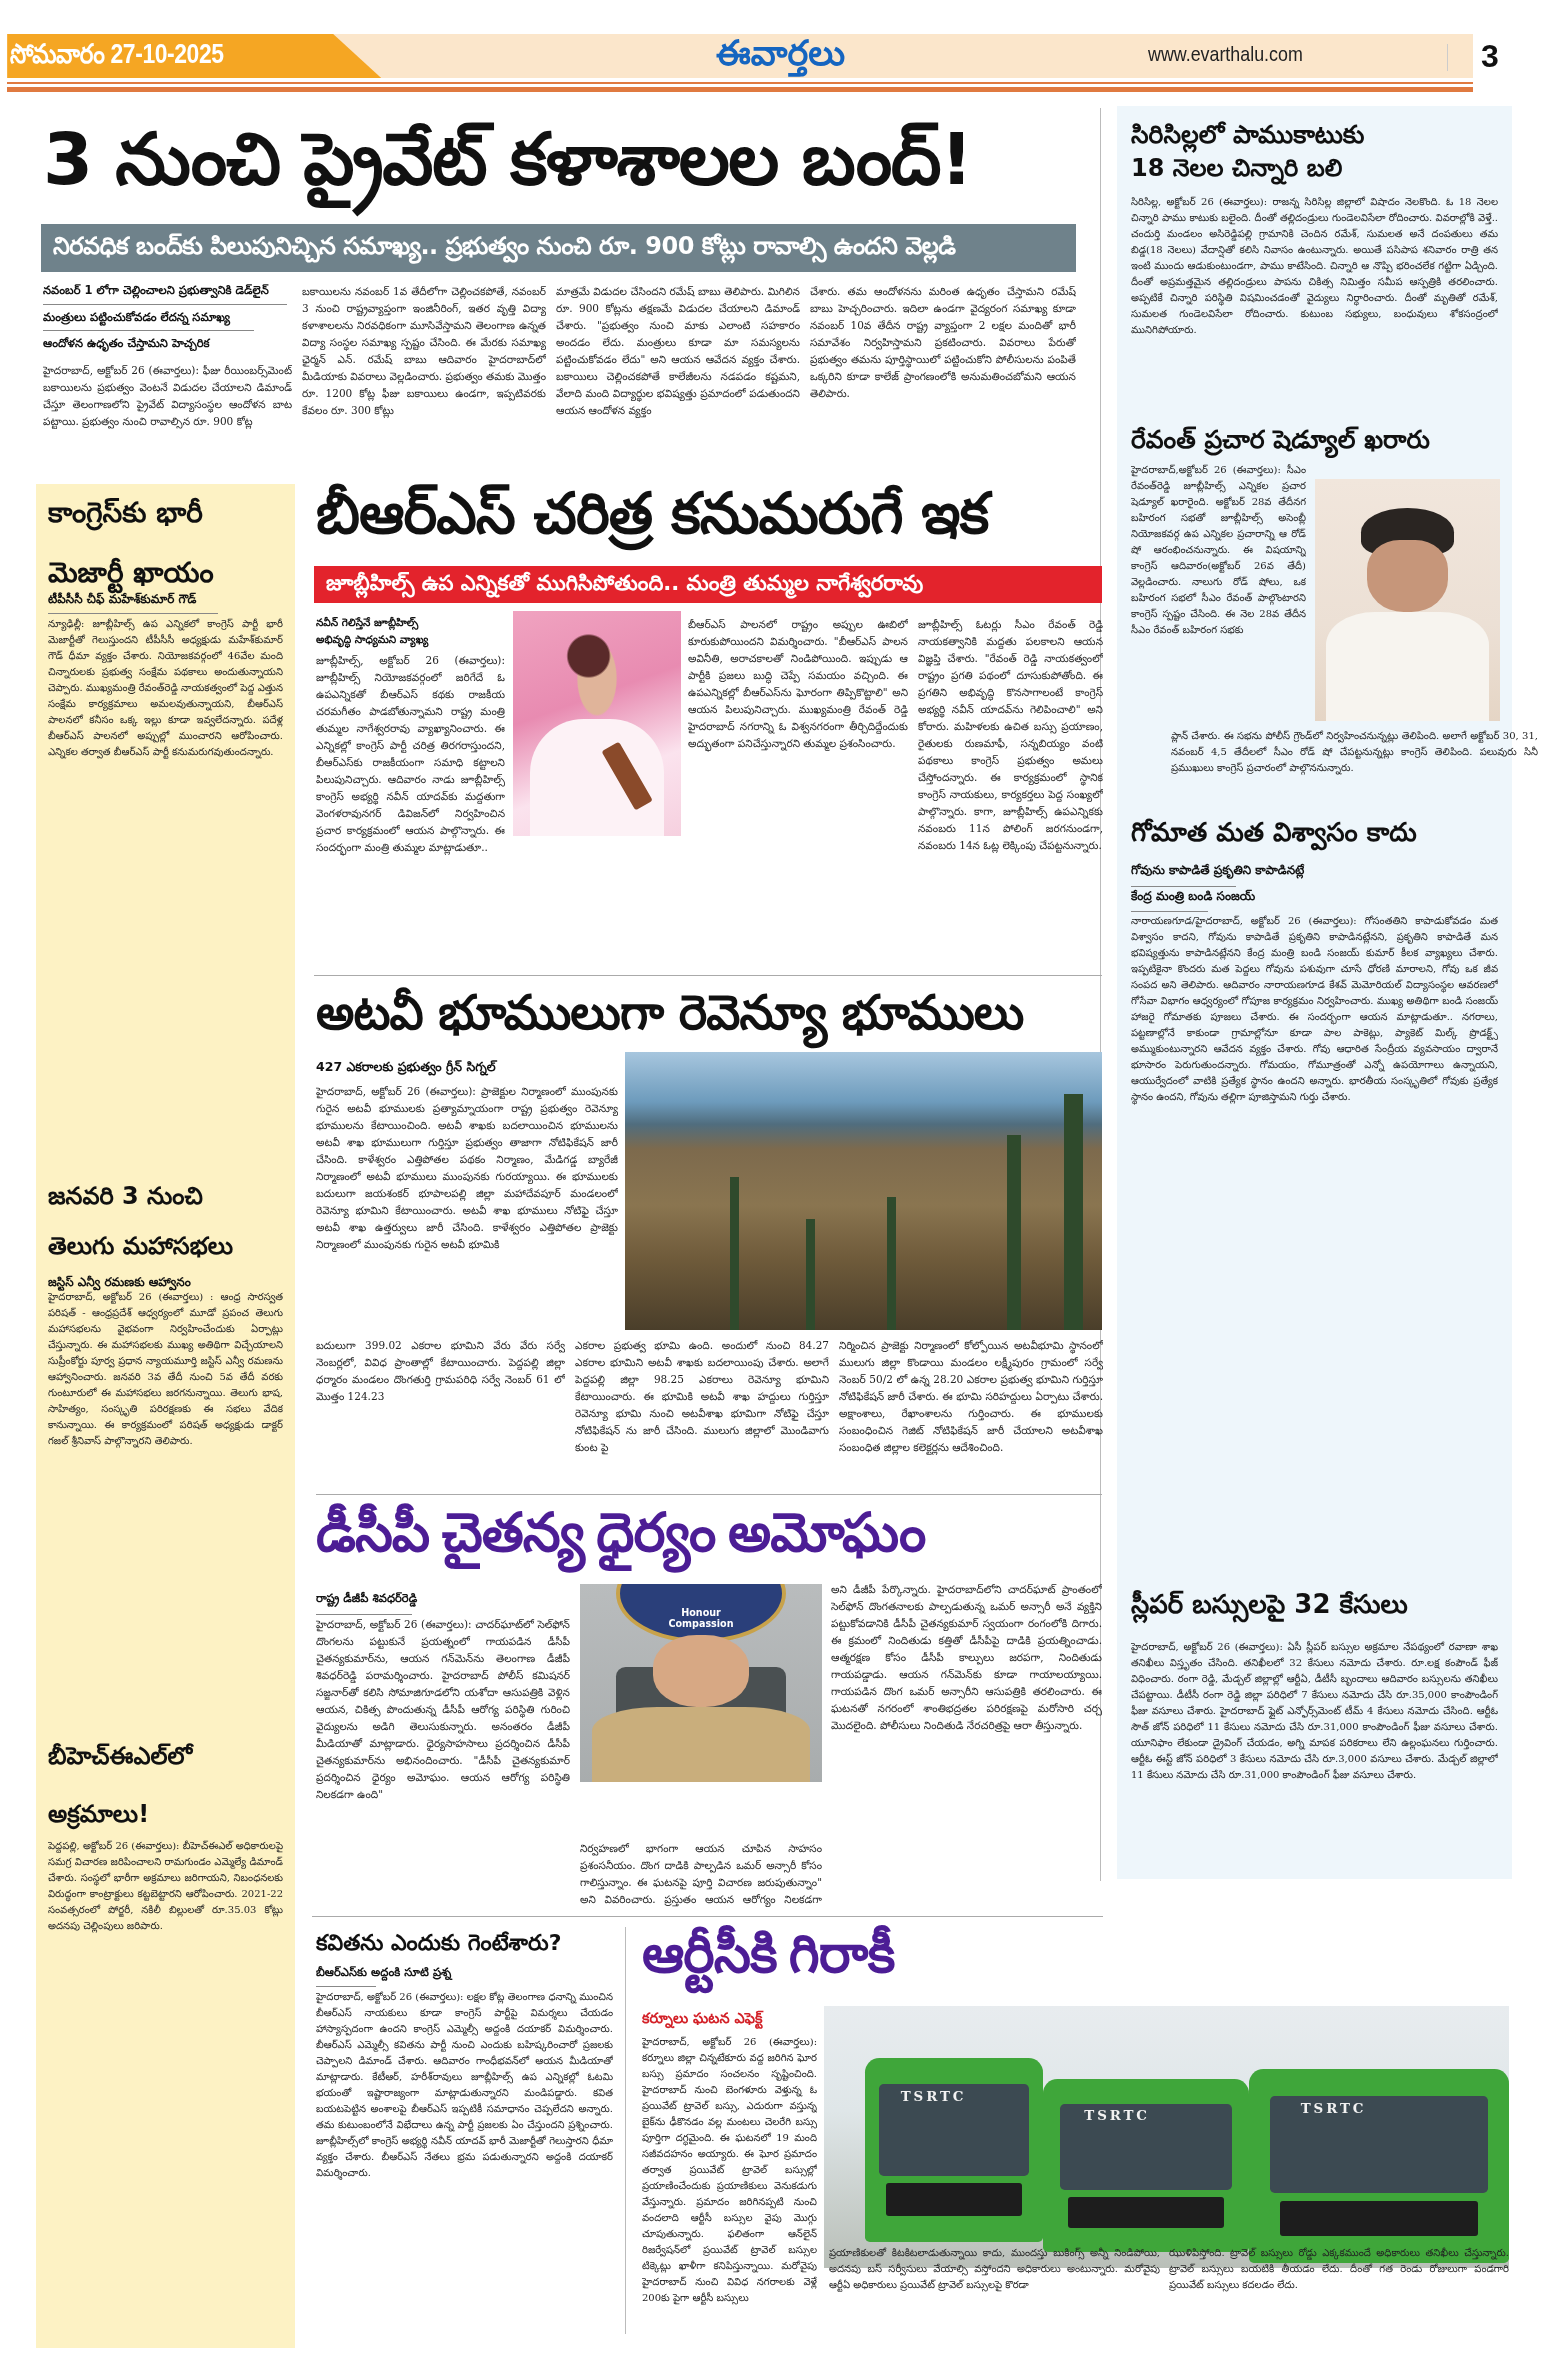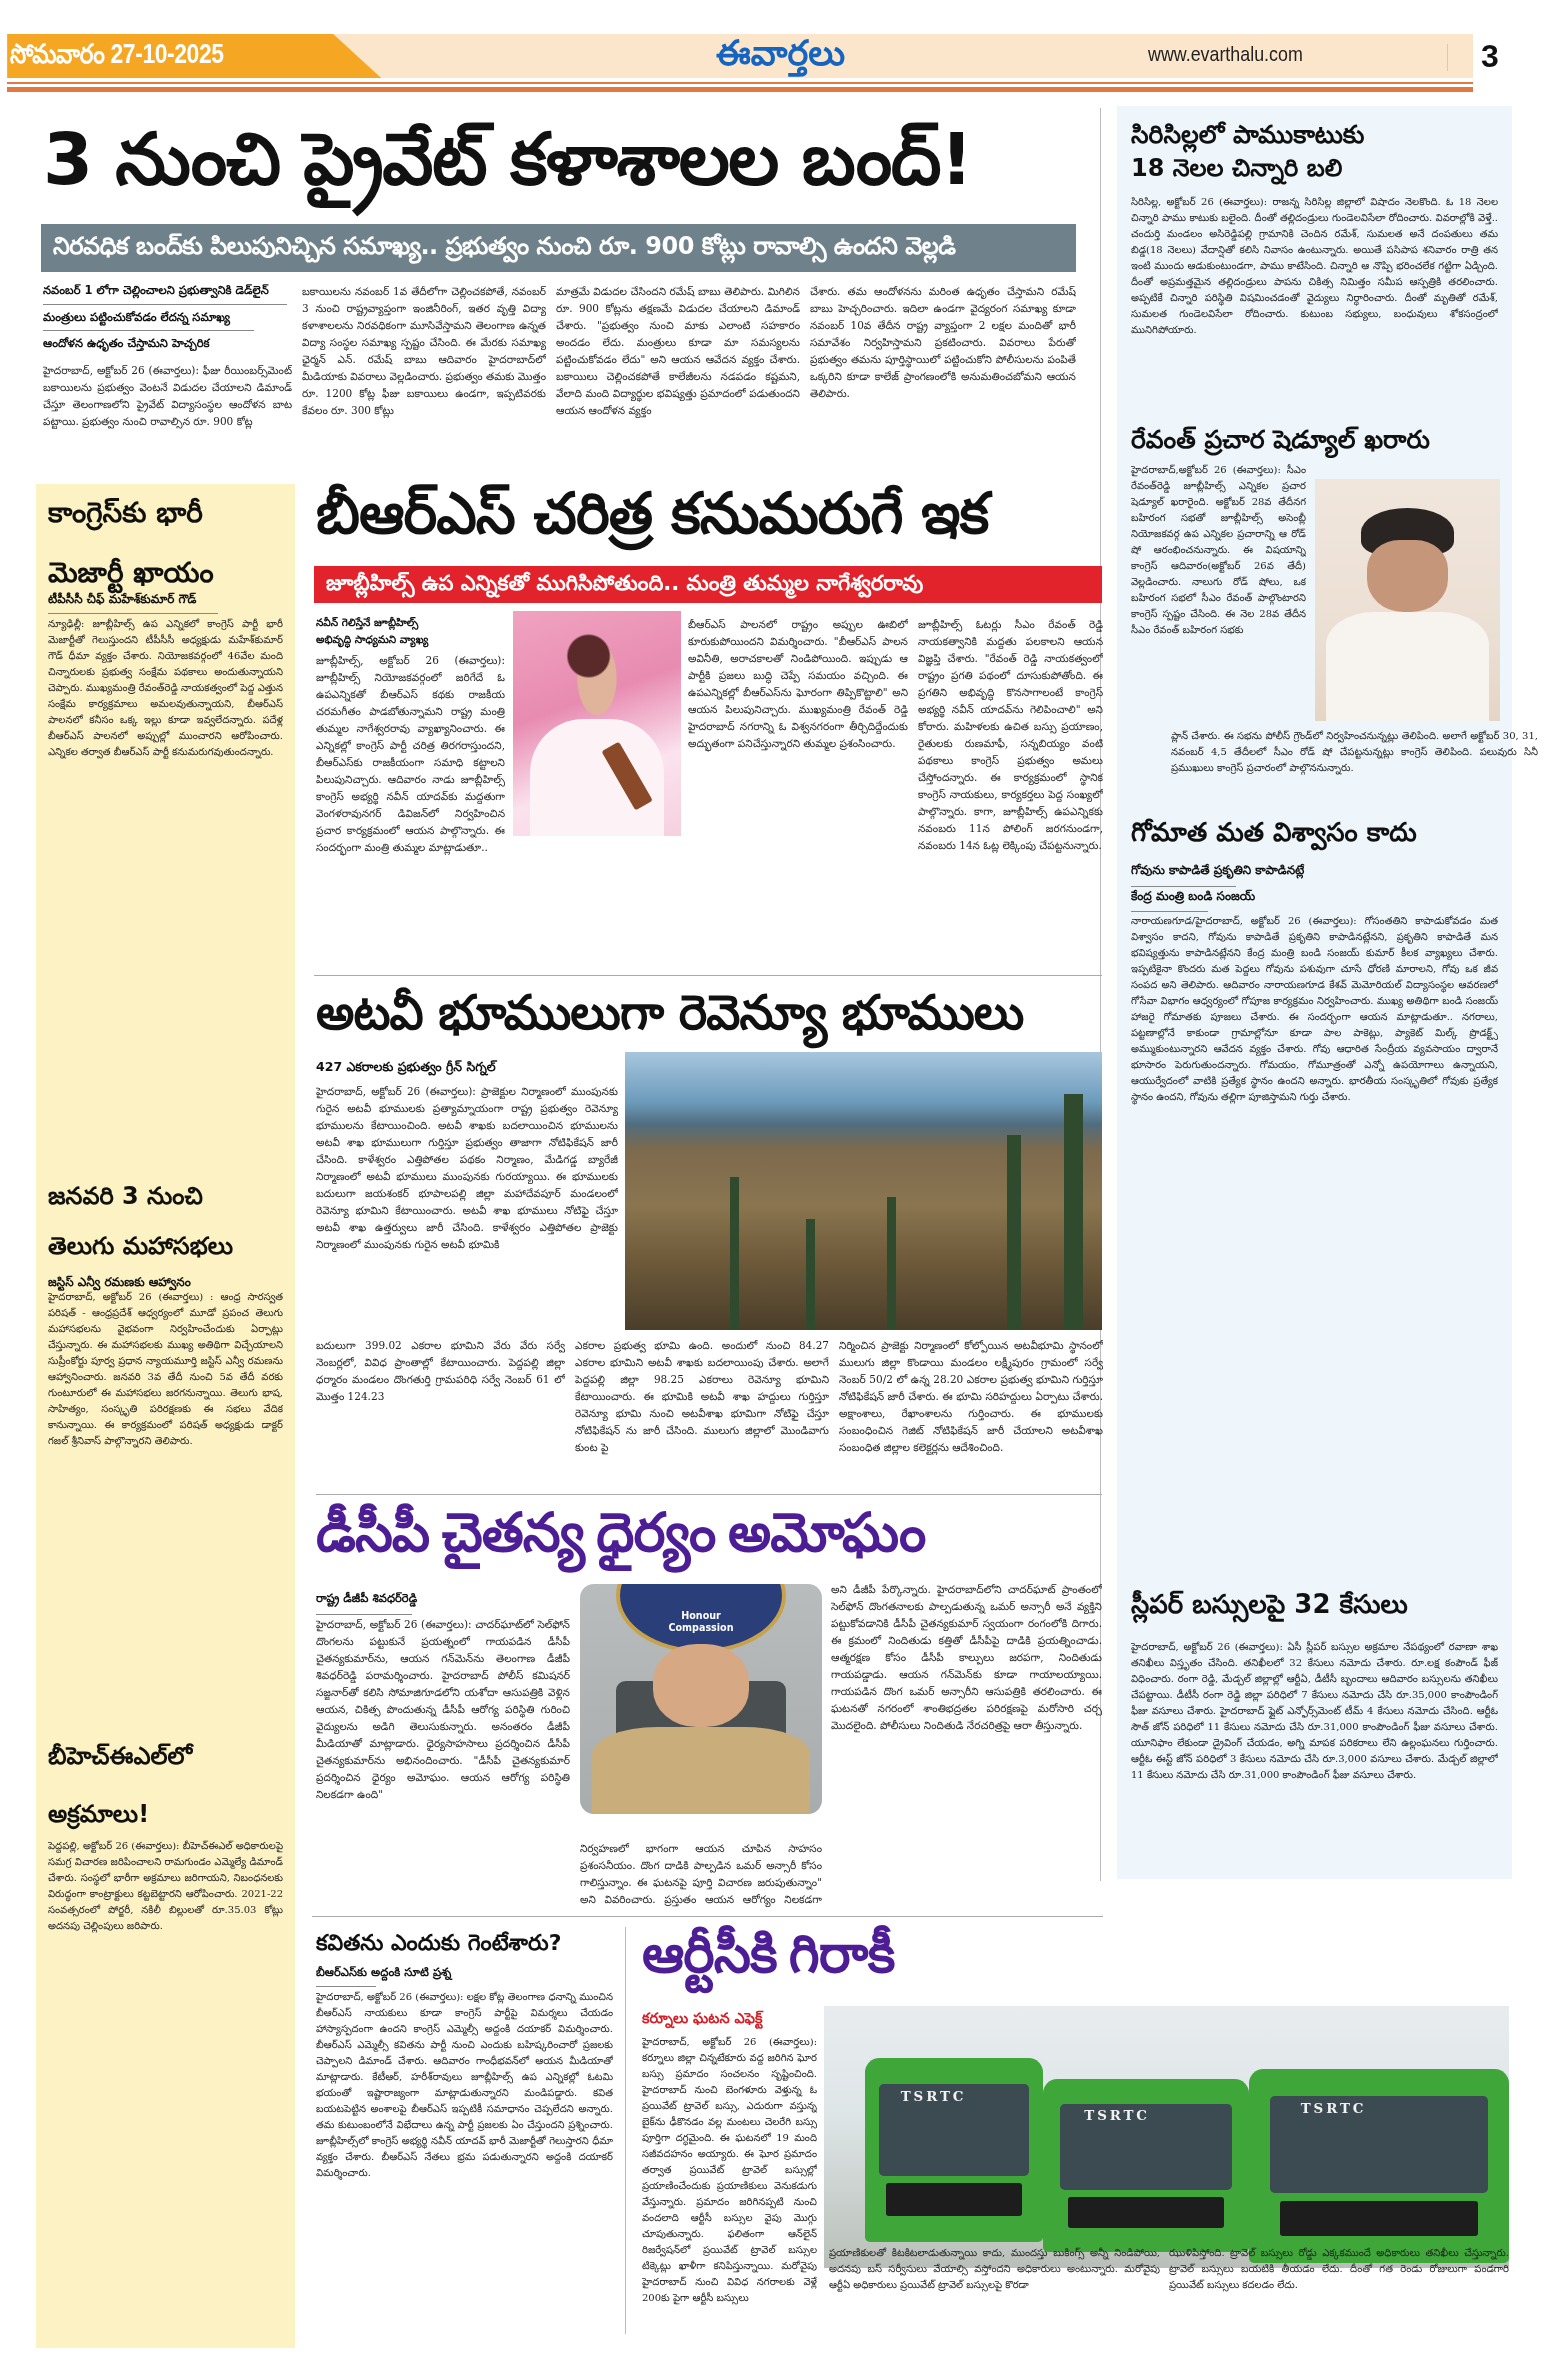--- a/index.html
+++ b/index.html
@@ -54,21 +54,21 @@
   .img-revanth { left: 1315px; top: 479px; width: 185px; height: 242px;
     background: linear-gradient(180deg, #f1e6dc 0%, #ece0d5 60%, #e5d5c5 100%); }
   .img-revanth .hair { position:absolute; left:25%; top:12%; width:50%; height:20%; background:#2a2522; border-radius:50% 50% 30% 30%; }
   .img-revanth .face { position:absolute; left:28%; top:25%; width:44%; height:30%; background:#c6967a; border-radius:40% 40% 45% 45%; }
   .img-revanth .body { position:absolute; left:6%; top:55%; width:88%; height:45%; background:#f7f4ef; border-radius:30% 30% 0 0; }
 
   .img-forest { left: 625px; top: 1052px; width: 477px; height: 278px;
     background: linear-gradient(180deg, #a7c6de 0%, #6d9bbc 18%, #506d7e 26%, #7d6a4d 35%, #8a7550 55%, #6e5a3a 75%, #4a3e2a 100%); }
   .img-forest .tree { position:absolute; bottom:0; width:8.6px; background:#2f4a2c; }
 
-  .img-dgp { left: 580px; top: 1584px; width: 242px; height: 230px; background: linear-gradient(180deg, #b9bcbd 0%, #a8acad 100%); border-radius: 14px; }
+  .img-dgp { left: 580px; top: 1584px; width: 242px; height: 198px; background: linear-gradient(180deg, #b9bcbd 0%, #a8acad 100%); }
   .img-dgp .emblem { position:absolute; left:15%; top:-20%; width:70%; height:50%; background:#2a3f7a; border-radius:50%; border: 4.8px solid #c8a24a; }
   .img-dgp .emblem-text { position:absolute; left:0; width:100%; top:64%; text-align:center; color:#fff; font-family:"DejaVu Sans",sans-serif; font-weight:700; font-size:9.6px; line-height:11.5px; }
   .img-dgp .chair { position:absolute; left:15%; top:42%; width:70%; height:45%; background:#4a5052; border-radius:9.6px; }
   .img-dgp .face { position:absolute; left:30%; top:26%; width:40%; height:36%; background:#d7a884; border-radius:45%; }
   .img-dgp .uniform { position:absolute; left:5%; top:62%; width:90%; height:40%; background:#c9ae7c; border-radius:30% 30% 0 0; }
 
   .img-bus { left: 824px; top: 2006px; width: 685px; height: 262px; background: linear-gradient(180deg, #e8ecef 0%, #dfe6e8 40%, #b9bfb8 100%); }
   .bus { position:absolute; background:#3fa63a; border-radius: 14.4px 14.4px 4.8px 4.8px; }
   .bus .glass { position:absolute; left:8%; top:14%; width:84%; height:50%; background:#3c4a52; border-radius: 4.8px; }
   .bus .lbl { position:absolute; left:20%; top:16%; color:#f2f2f2; font-family:"DejaVu Serif",serif; font-weight:700; font-size:13.4px; letter-spacing:2.9px; }

